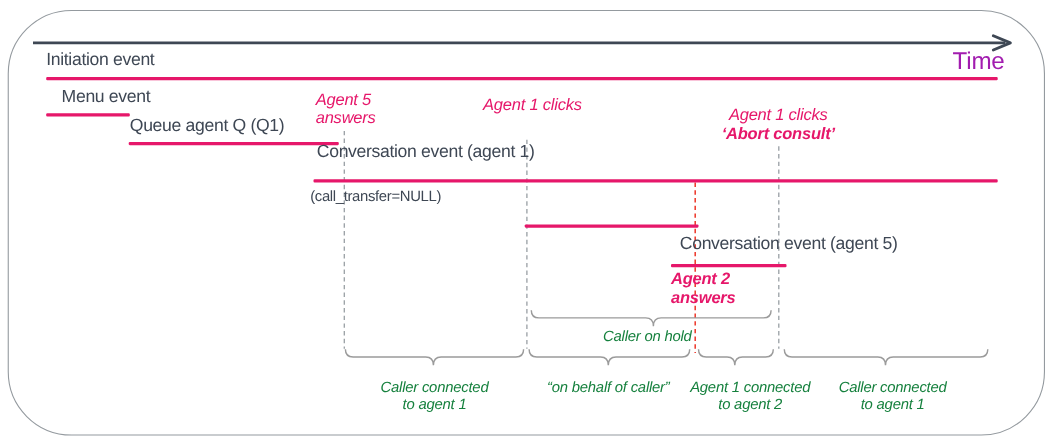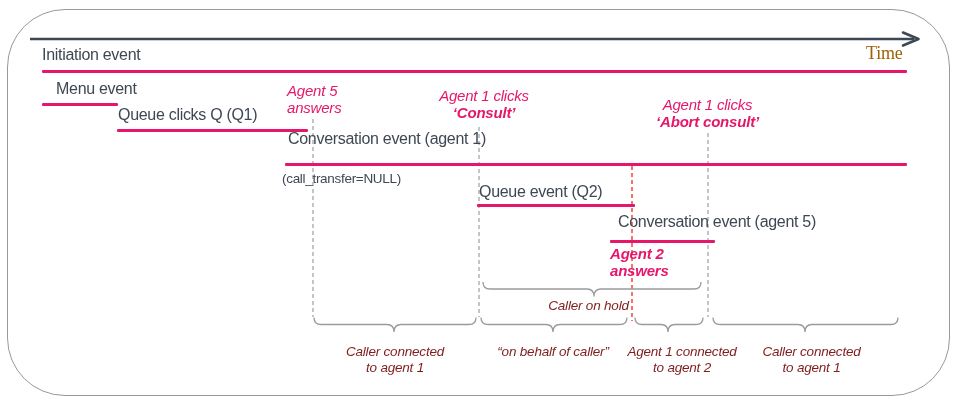--- a/index.html
+++ b/index.html
@@ -21,23 +21,23 @@
   }
   .bar{position:absolute;height:3.2px;background:#e6176a;border-radius:1px;}
   .ann{
     position:absolute;font-size:15px;line-height:16.5px;font-style:italic;
     color:#e6176a;white-space:nowrap;letter-spacing:-0.2px;
   }
   .ann .b{font-weight:bold;}
   .ann.center{text-align:center;}
   .phase{
     position:absolute;font-size:13.5px;line-height:16px;font-style:italic;
-    color:#7f1d1d;text-align:center;letter-spacing:-0.2px;
+    color:#15803d;text-align:center;letter-spacing:-0.2px;
   }
-  #time-label{position:absolute;left:866px;top:43px;font-size:18px;color:#a16207;letter-spacing:-0.2px;font-family:Liberation Serif, serif;}
+  #time-label{position:absolute;left:866px;top:43px;font-size:22px;color:#a21caf;letter-spacing:-0.2px;}
 
   #ev-initiation{left:42px;top:46px;}
   #bar-initiation{left:42px;top:70px;width:865px;}
   #ev-menu{left:56px;top:80px;}
   #bar-menu{left:42px;top:103px;width:76px;}
   #ev-q1{left:118px;top:106px;}
   #bar-q1{left:117px;top:129px;width:191px;}
   #ev-conv1{left:288px;top:130px;}
   #bar-conv1{left:285px;top:163px;width:622px;}
   #ev-conv1-sub{left:282px;top:171px;}
@@ -83,41 +83,39 @@
   </svg>
 
   <div id="time-label">Time</div>
 
   <div class="evlabel" id="ev-initiation">Initiation event</div>
   <div class="bar" id="bar-initiation"></div>
 
   <div class="evlabel" id="ev-menu">Menu event</div>
   <div class="bar" id="bar-menu"></div>
 
-  <div class="evlabel" id="ev-q1">Queue clicks Q (Q1)</div>
+  <div class="evlabel" id="ev-q1">Queue agent Q (Q1)</div>
   <div class="bar" id="bar-q1"></div>
 
   <div class="evlabel" id="ev-conv1">Conversation event (agent 1)</div>
   <div class="bar" id="bar-conv1"></div>
   <div class="sublabel" id="ev-conv1-sub">(call_transfer=NULL)</div>
 
-  <div class="evlabel" id="ev-q2">Queue event (Q2)</div>
   <div class="bar" id="bar-q2"></div>
 
   <div class="evlabel" id="ev-conv2">Conversation event (agent 5)</div>
   <div class="bar" id="bar-conv2"></div>
 
   <div class="ann" id="ann-a1-answers">
     <div>Agent 5</div>
     <div>answers</div>
   </div>
 
   <div class="ann center" id="ann-consult">
     <div>Agent 1 clicks</div>
-    <div class="b">‘Consult’</div>
   </div>
 
   <div class="ann center" id="ann-abort">
     <div>Agent 1 clicks</div>
     <div class="b">‘Abort consult’</div>
   </div>
 
   <div class="ann" id="ann-a2-answers">
     <div>Agent 2</div>
     <div>answers</div>

